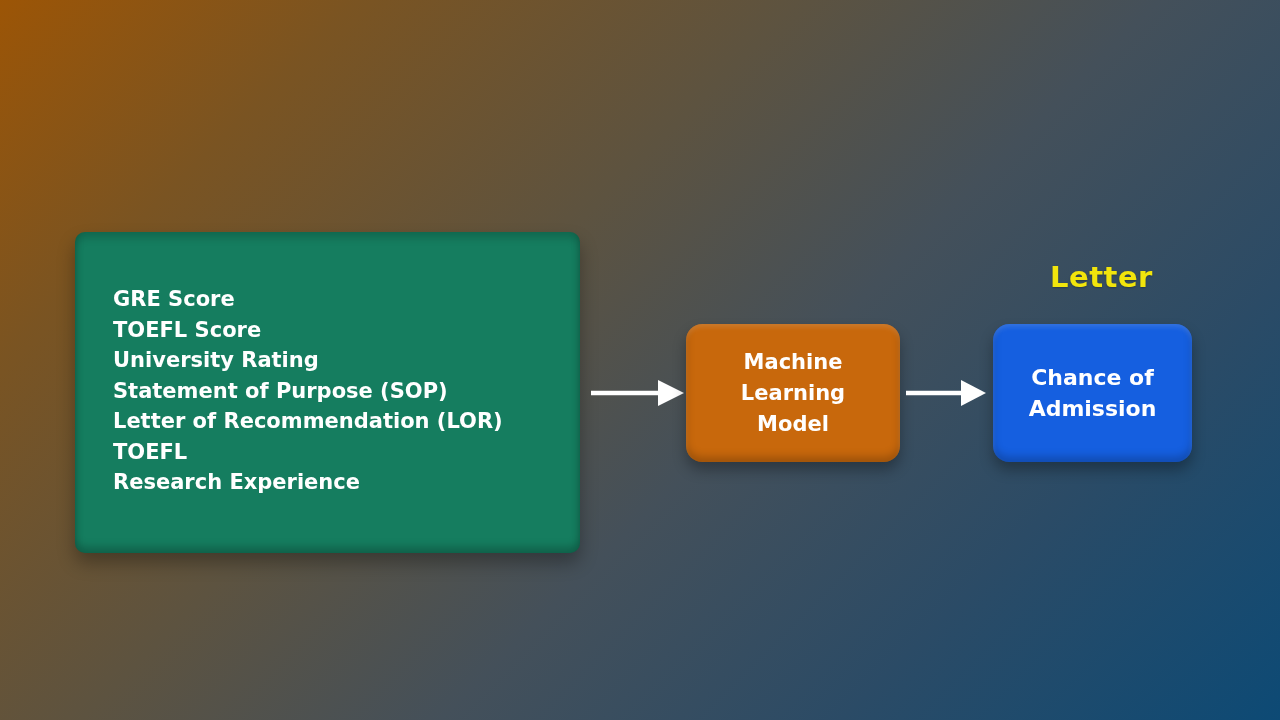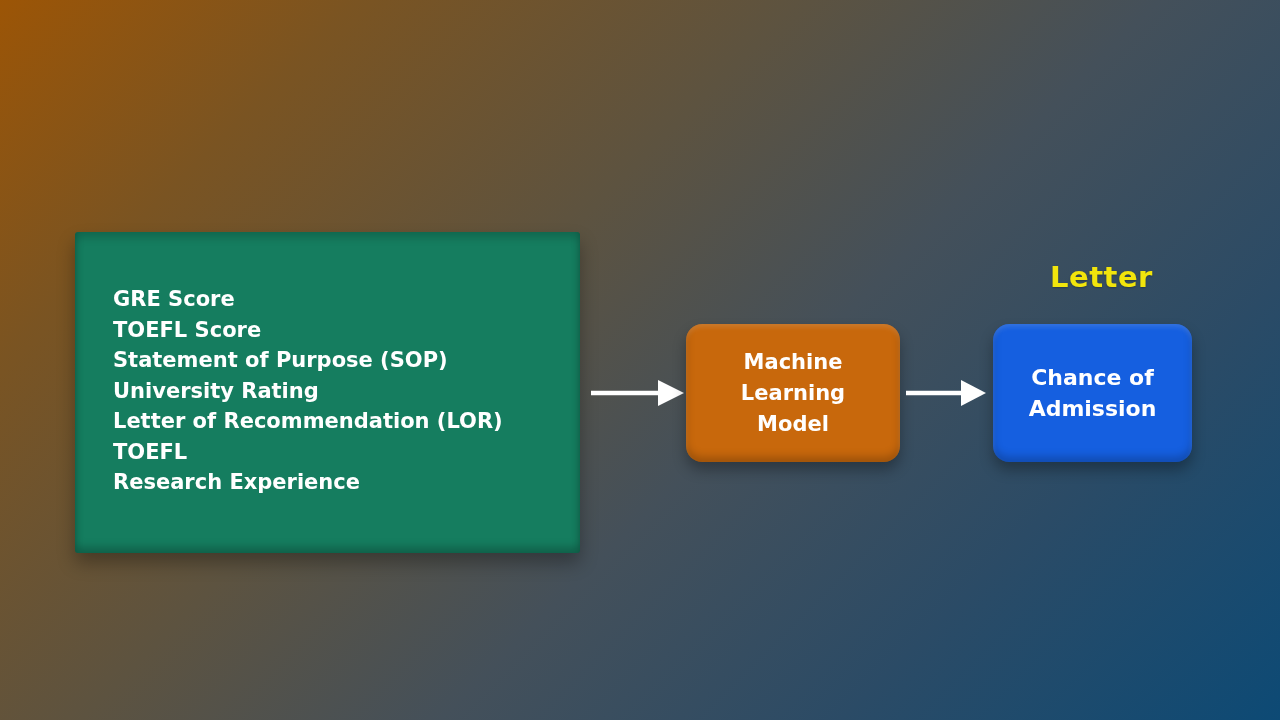--- a/index.html
+++ b/index.html
@@ -41,21 +41,21 @@
     top: 260px;
     width: 217px;
   }
   .inputs-box {
     position: absolute;
     left: 75px;
     top: 232px;
     width: 505px;
     height: 321px;
     background: #157d5f;
-    border-radius: 3px;
+    border-radius: 10px;
     box-shadow:
       0 10px 18px rgba(0,0,0,0.30),
       inset 0 6px 9px rgba(0,0,0,0.16),
       inset 0 -6px 9px rgba(0,0,0,0.22);
   }
   .inputs-list {
     position: absolute;
     left: 38px;
     top: 52px;
     right: 20px;
@@ -112,22 +112,22 @@
 </head>
 <body>
 
 <div class="canvas">
 
 
   <div class="inputs-box">
     <div class="inputs-list">
       <div>GRE Score</div>
       <div>TOEFL Score</div>
+      <div>University Rating</div>
       <div>Statement of Purpose (SOP)</div>
-      <div>University Rating</div>
       <div>Letter of Recommendation (LOR)</div>
       <div>TOEFL</div>
       <div>Research Experience</div>
     </div>
   </div>
 
   <div class="arrow arrow-1">
     <svg viewBox="0 0 95 30" xmlns="http://www.w3.org/2000/svg">
       <line x1="1" y1="15" x2="70" y2="15" stroke="#ffffff" stroke-width="4.5"></line>
       <polygon points="68,2 94,15 68,28" fill="#ffffff"></polygon>

